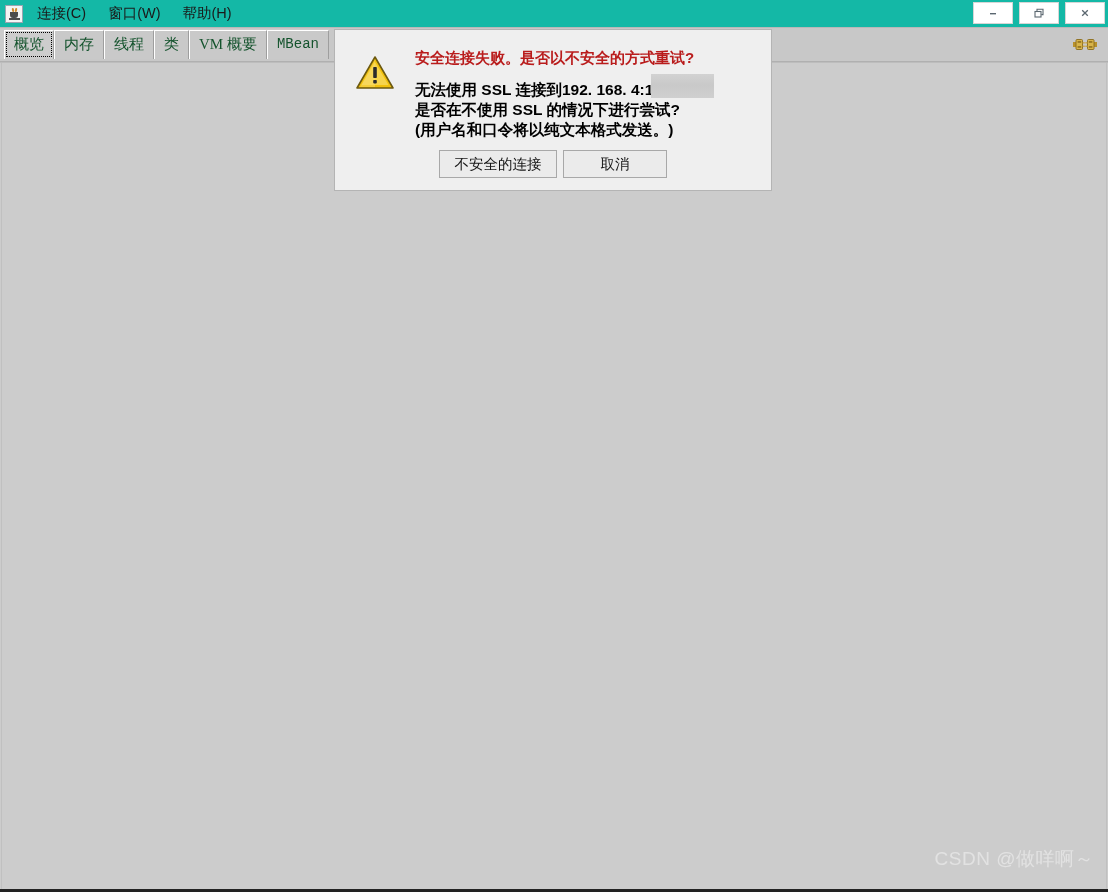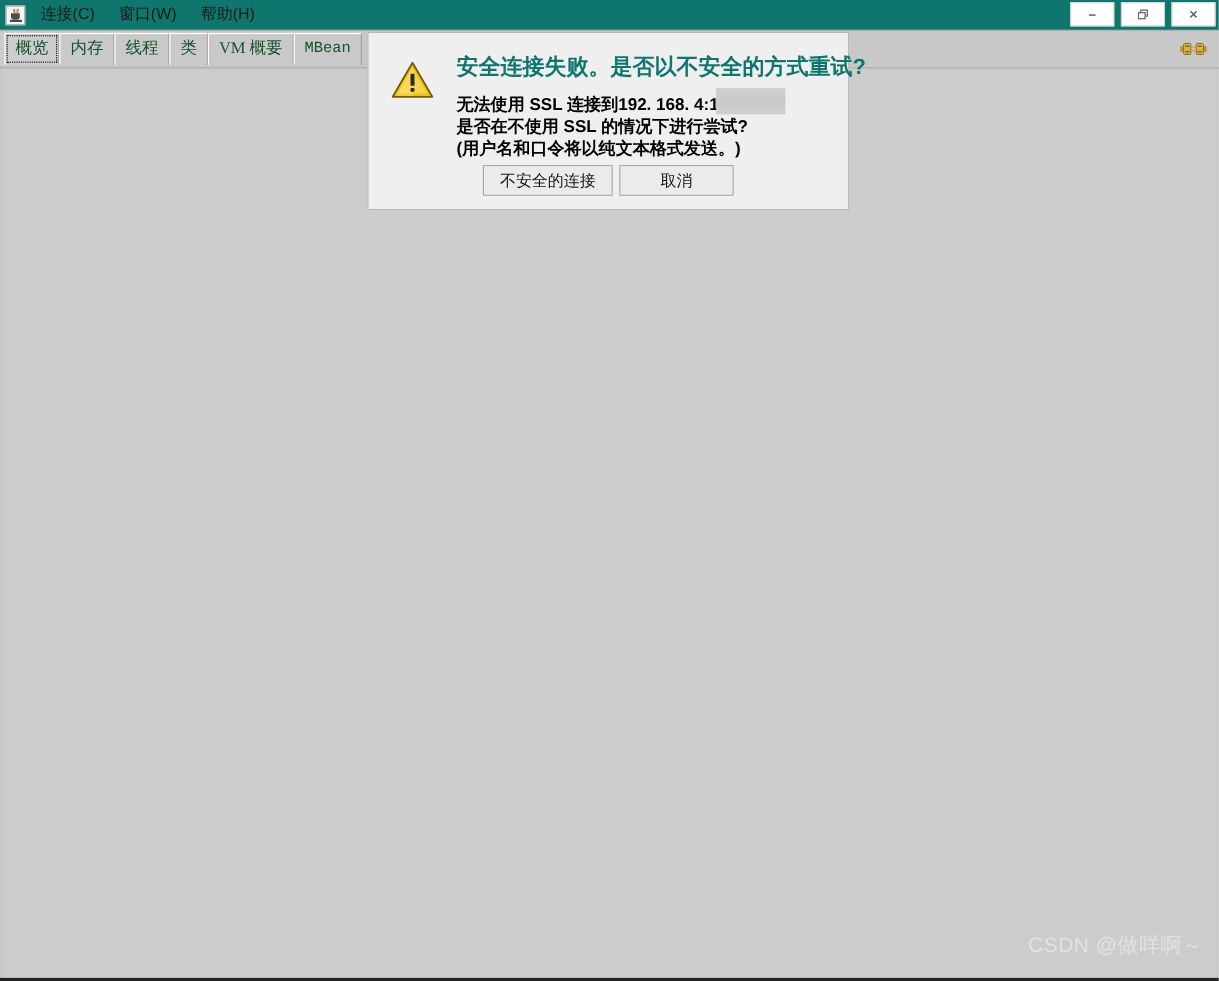--- a/index.html
+++ b/index.html
@@ -24,21 +24,21 @@
     height: 892px;
     background: #cccccc;
     box-sizing: border-box;
     display: flex;
     flex-direction: column;
   }
 
   
   #titlebar {
     height: 28px;
-    background: #0f766e;
+    background: #14b8a6;
     border-bottom: 1px solid #b8b8b8;
     display: flex;
     align-items: center;
     flex: 0 0 auto;
     position: relative;
     box-sizing: border-box;
   }
   #app-icon {
     width: 18px; height: 18px;
     margin-left: 5px;
@@ -210,23 +210,23 @@
     height: 38px;
     flex: 0 0 auto;
     margin-top: 10px;
     margin-right: 20px;
   }
   #dialog-text {
     flex: 1 1 auto;
     padding-top: 5px;
   }
   #dialog-heading {
-    font-size: 20px;
+    font-size: 15px;
     font-weight: bold;
-    color: #0f766e;
+    color: #b91c1c;
     margin-bottom: 13px;
     white-space: nowrap;
     line-height: 1.2;
   }
   .dialog-line {
     font-size: 15.5px;
     color: #000000;
     line-height: 1.28;
     white-space: nowrap;
     font-weight: bold;

